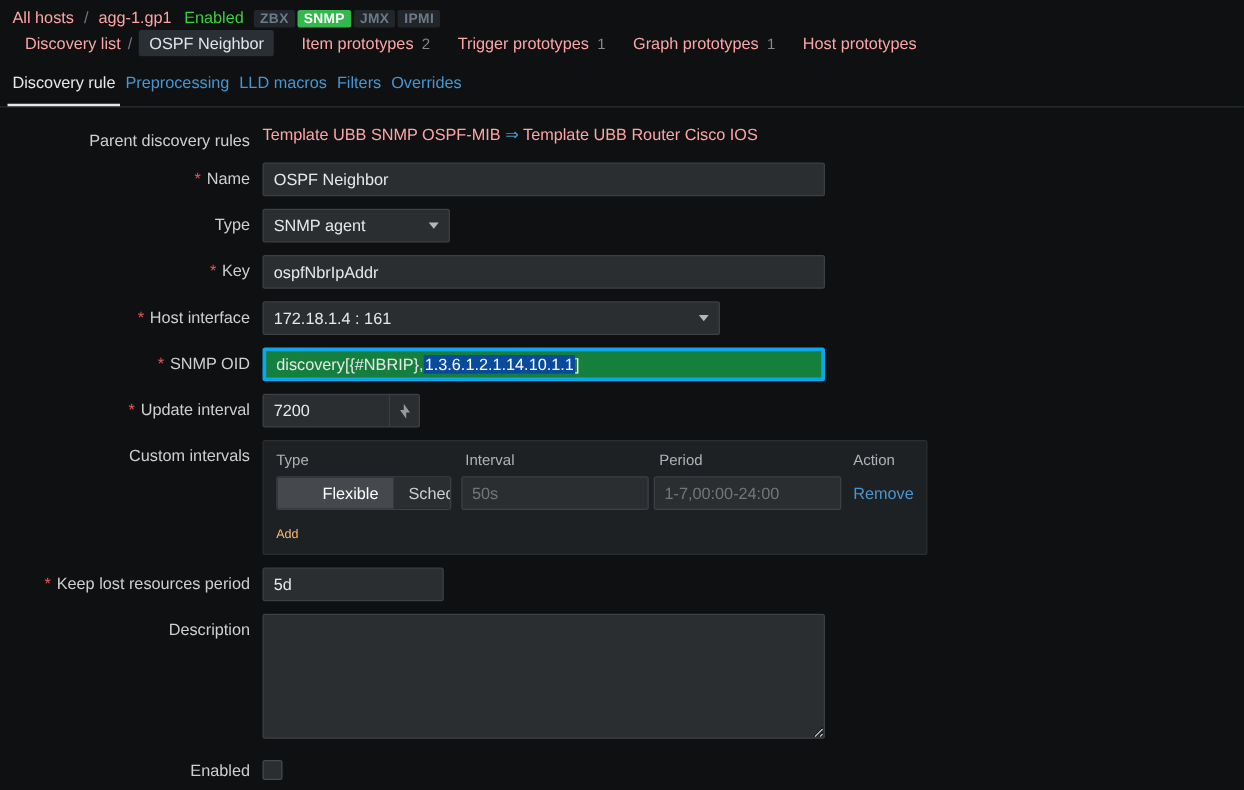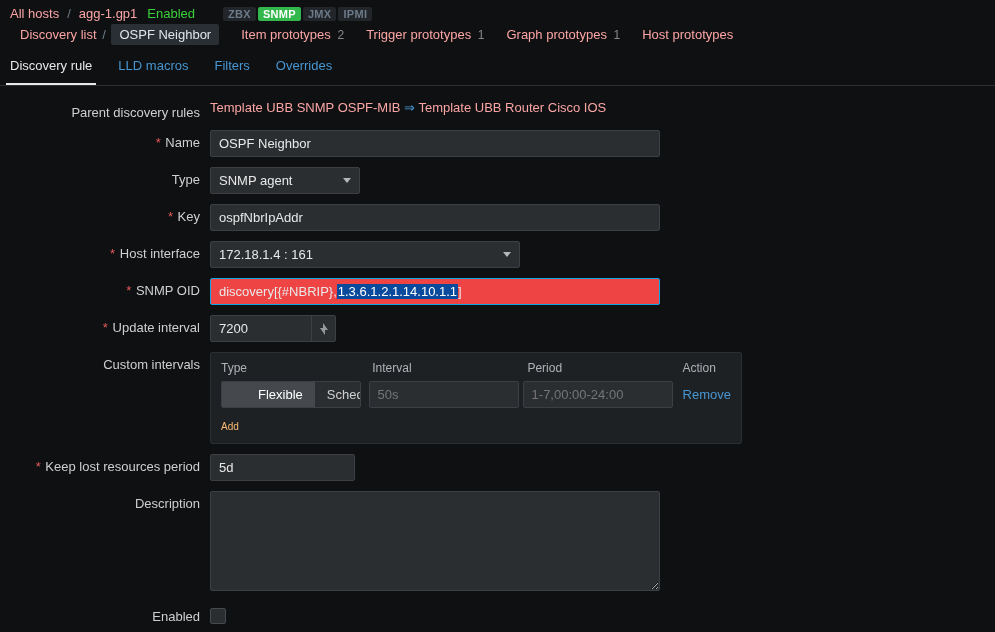--- a/index.html
+++ b/index.html
@@ -27,36 +27,35 @@
     padding: 1px 5px;
     border-radius: 2px;
     font-size: 11px;
     font-weight: bold;
     letter-spacing: 0.3px;
     color: #6c7a89;
     background: #22262a;
     margin-left: 2px;
   }
   .pill.snmp { background: #33b84d; color: #fff; }
-  .proto-group { white-space: nowrap; margin-right: 6px; margin-left: 20px;}
+  .proto-group { white-space: nowrap; margin-right: 6px;}
   .top-links { display: flex; gap: 22px; margin-left: 10px; align-items: center;}
   .top-links .group { white-space: nowrap; }
   .count-badge { color: #888; margin-left: 3px; font-size: 12px; }
   .current-crumb {
     background: #2a2f35;
     color: #dfe5ea;
     padding: 3px 8px;
     border-radius: 2px;
   }
 
   .tabs {
     display: flex;
     border-bottom: 1px solid #2b2e31;
     padding: 0 6px;
-    gap: 18px;
   }
   .tab {
     padding: 8px 4px 10px 4px;
     color: #4796d2;
     cursor: pointer;
     border-bottom: 2px solid transparent;
   }
   .tab.active {
     color: #e8e8e8;
     border-bottom: 2px solid #e8e8e8;
@@ -84,43 +83,43 @@
     color: #e8e8e8;
     padding: 5px 8px;
     font-size: 13px;
     font-family: inherit;
     border-radius: 2px;
   }
   .w-name { width: 450px; }
   .w-key  { width: 450px; }
   .w-upd  { width: 126px; }
   .w-keep { width: 145px; }
-  .w-hostif { width: 310px; }
+  .w-hostif { width: 366px; }
   textarea.w-desc { width: 450px; height: 100px; resize: both; }
 
   .select-box {
     display: inline-flex;
     align-items: center;
     justify-content: space-between;
     cursor: pointer;
     height: 27px;
   }
   .select-box.type-sel { width: 150px; }
   .caret {
     margin-left: 8px;
     width: 0; height: 0;
     border-left: 4px solid transparent;
     border-right: 4px solid transparent;
     border-top: 5px solid #b6b6b6;
   }
 
   .oid-input {
     display:flex; align-items:center;
-    background: #ef4444;
-    border: 1px solid #0ea5e9;
+    background: #15803d;
+    border: 3px solid #0ea5e9;
     border-radius: 2px;
     width: 450px;
     height:27px;
     padding: 0 8px;
     color:#e8e8e8;
   }
   .oid-input .sel {
     background: #0a4a9c;
     color: #fff;
     padding: 0 1px;
@@ -203,20 +202,21 @@
       <span class="count-badge">1</span>
     </span>
     <span class="group">
       <a>Host prototypes</a>
     </span>
   </div>
 </div>
 
 <div class="tabs">
   <div class="tab active">Discovery rule</div>
+  <div class="tab">Preprocessing</div>
   <div class="tab">LLD macros</div>
   <div class="tab">Filters</div>
   <div class="tab">Overrides</div>
 </div>
 
 <div class="form-area">
 
   <div class="form-row">
     <div class="form-label">Parent discovery rules</div>
     <div class="form-control">

